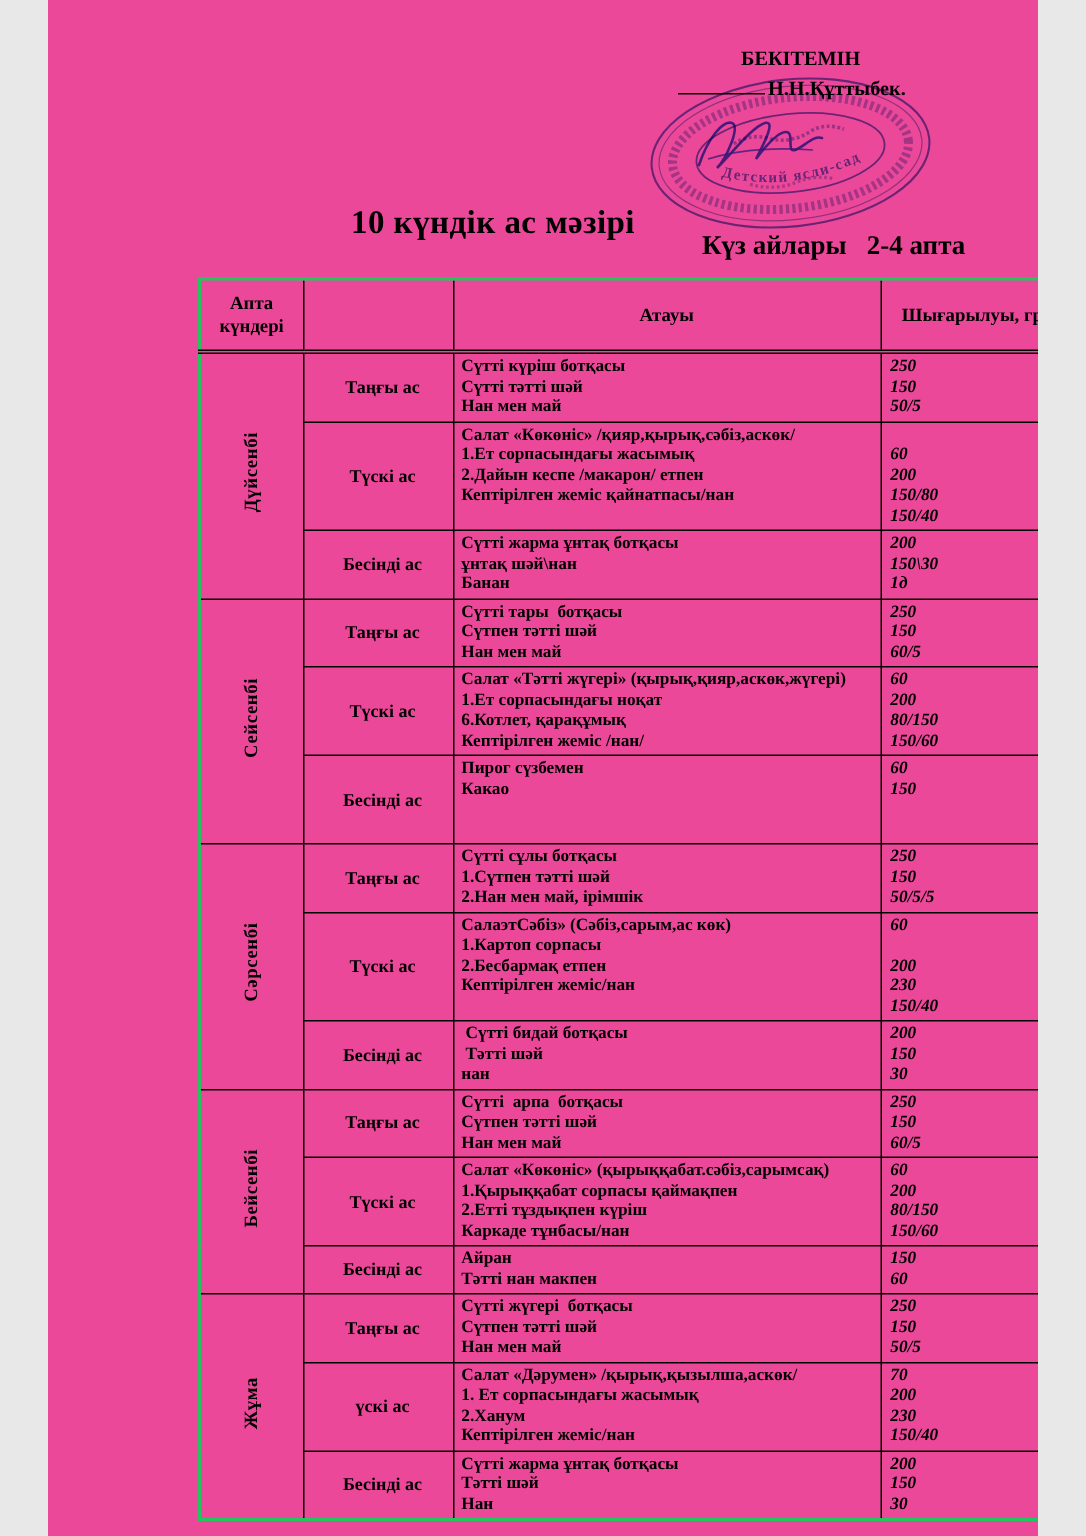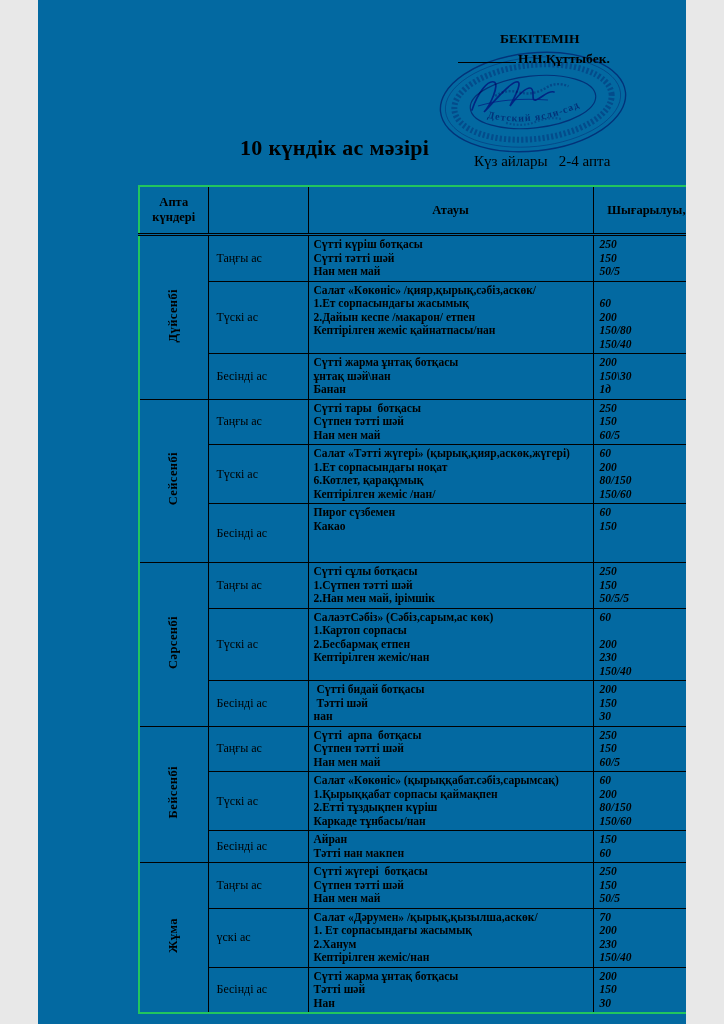--- a/index.html
+++ b/index.html
@@ -1,58 +1,58 @@
 <!DOCTYPE html>
 <html><head>
 <meta charset="utf-8">
 <style>
   html,body { margin:0; padding:0; background:#e8e8e8; }
   .page {
     position:relative; width:648px; height:1024px; margin:0 auto;
-    background:#0369a1; overflow:hidden;
-    font-family:"Liberation Serif","DejaVu Serif",serif; color:#000;
+    background:#ec4899; overflow:hidden;
+    font-family:"Liberation Serif","DejaVu Serif",serif; color:#000;padding-left:12px;
   }
 
   
   .approval { position:absolute; left:420px; top:30px; width:296px;
     font-weight:bold; font-size:13.5px; line-height:1.4; }
   .approval .l1 { padding-left:42px; }
   .sig-row { white-space:nowrap; }
   .sig-underline { display:inline-block; width:58px; height:13px;
     border-bottom:1.6px solid #000; margin-right:2px; }
 
   
   .stamp { position:absolute; left:396px; top:48px; width:198px; height:108px;
     mix-blend-mode:multiply; opacity:.78; }
   .signature { position:absolute; left:426px; top:72px; width:100px; height:50px;
     mix-blend-mode:multiply; }
 
   
   .doc-title { position:absolute; left:202px; top:135px;
     font-size:22px; font-weight:bold; letter-spacing:.3px; }
   .doc-subtitle { position:absolute; left:436px; top:153px;
-    font-size:15px; font-weight:normal; white-space:pre; }
+    font-size:18px; font-weight:bold; white-space:pre; }
 
   
   table.menu { position:absolute; left:100px; top:185px; width:577px;
     border-collapse:collapse; table-layout:fixed; border:2px solid #22c55e; }
   col.c-day  { width:69px; }
   col.c-meal { width:100px; }
   col.c-dish { width:285px; }
   col.c-qty  { width:123px; }
   .menu th, .menu td { border:1px solid #000; }
   .menu thead th { height:44px; font-size:12.5px; font-weight:bold;
     text-align:center; vertical-align:middle; white-space:pre-line;
     border-bottom:3.5px double #000; }
   td.day-cell { text-align:center; vertical-align:middle; }
   td.day-cell span { display:inline-block; writing-mode:vertical-rl;
     transform:rotate(180deg); font-weight:bold; font-size:12.5px;
     letter-spacing:.4px; }
-  td.meal-cell { font-weight:normal; font-size:12px; vertical-align:middle;
-    padding:2px 2px 2px 8px; }
+  td.meal-cell { font-weight:bold; font-size:12px; vertical-align:middle;
+    padding:2px 2px 2px 8px;text-align:center; }
   td.dish-cell { vertical-align:top; padding:2px 2px 2px 5px; }
   td.qty-cell  { vertical-align:top; padding:2px 2px 2px 6px; }
   .line  { font-weight:bold; font-size:11.5px; line-height:13.5px;
     white-space:pre-wrap; }
   .qty-cell .line { font-style:italic; }
 </style>
 </head>
 <body>
 
 <div class="page">

